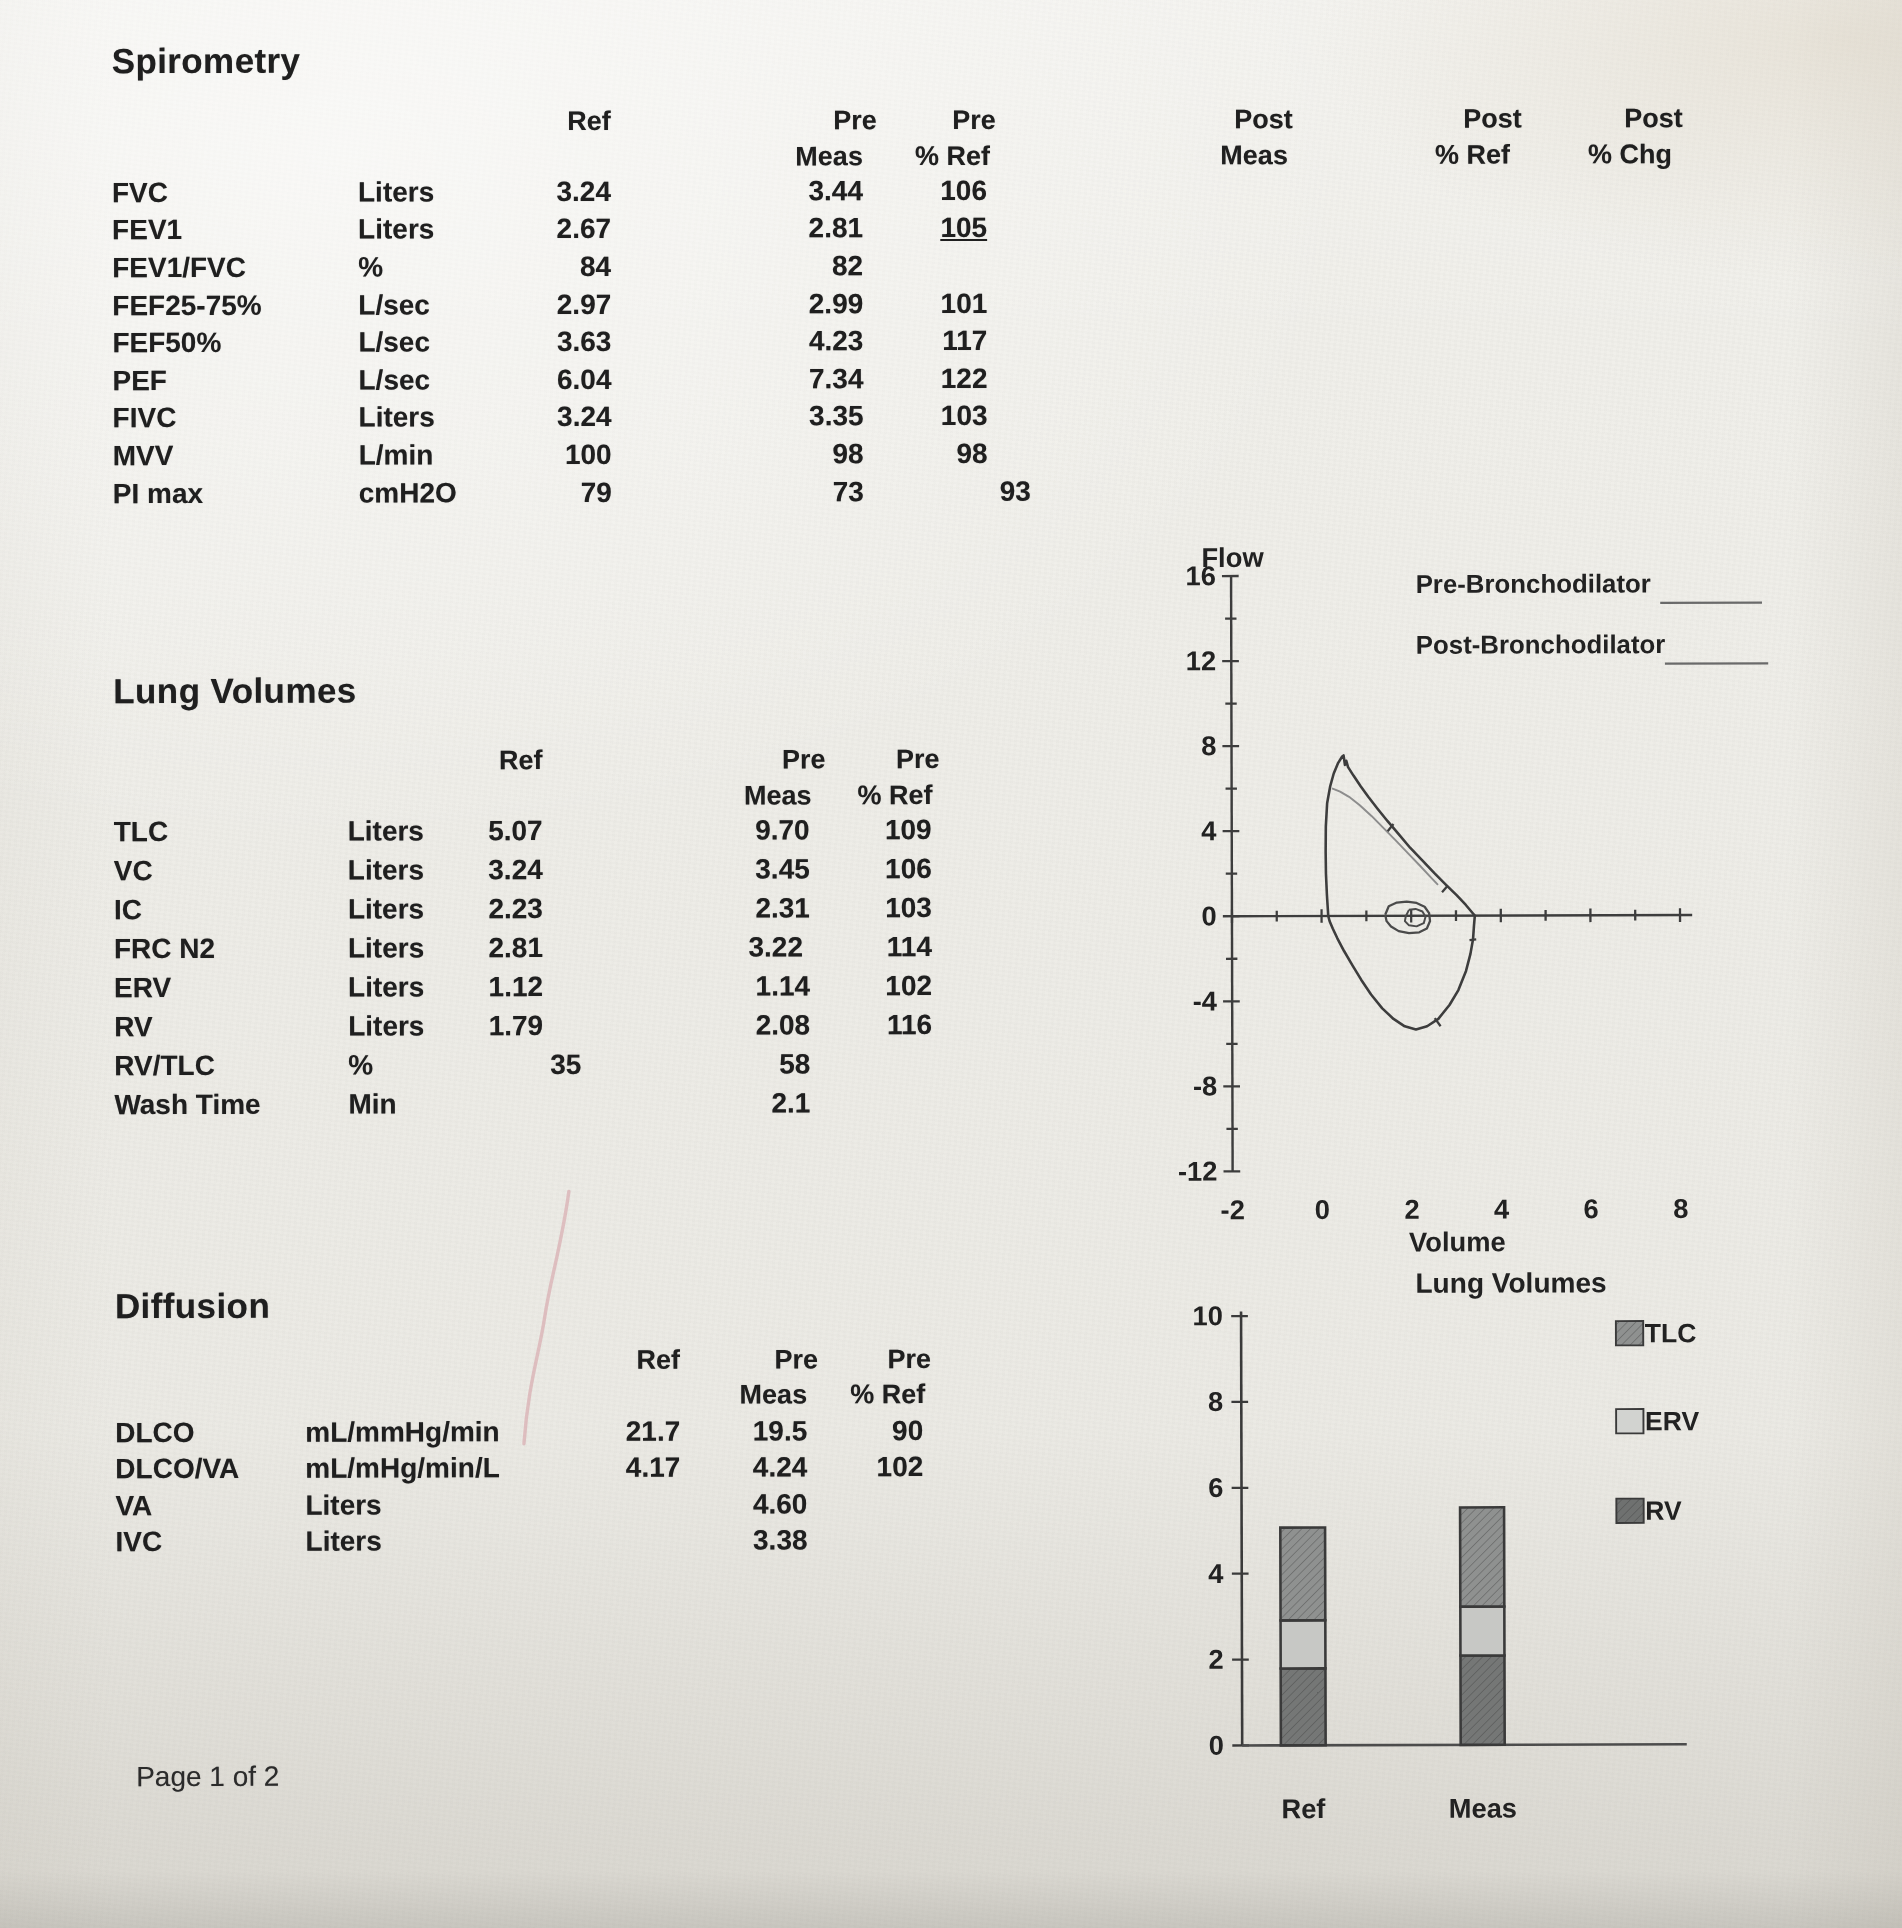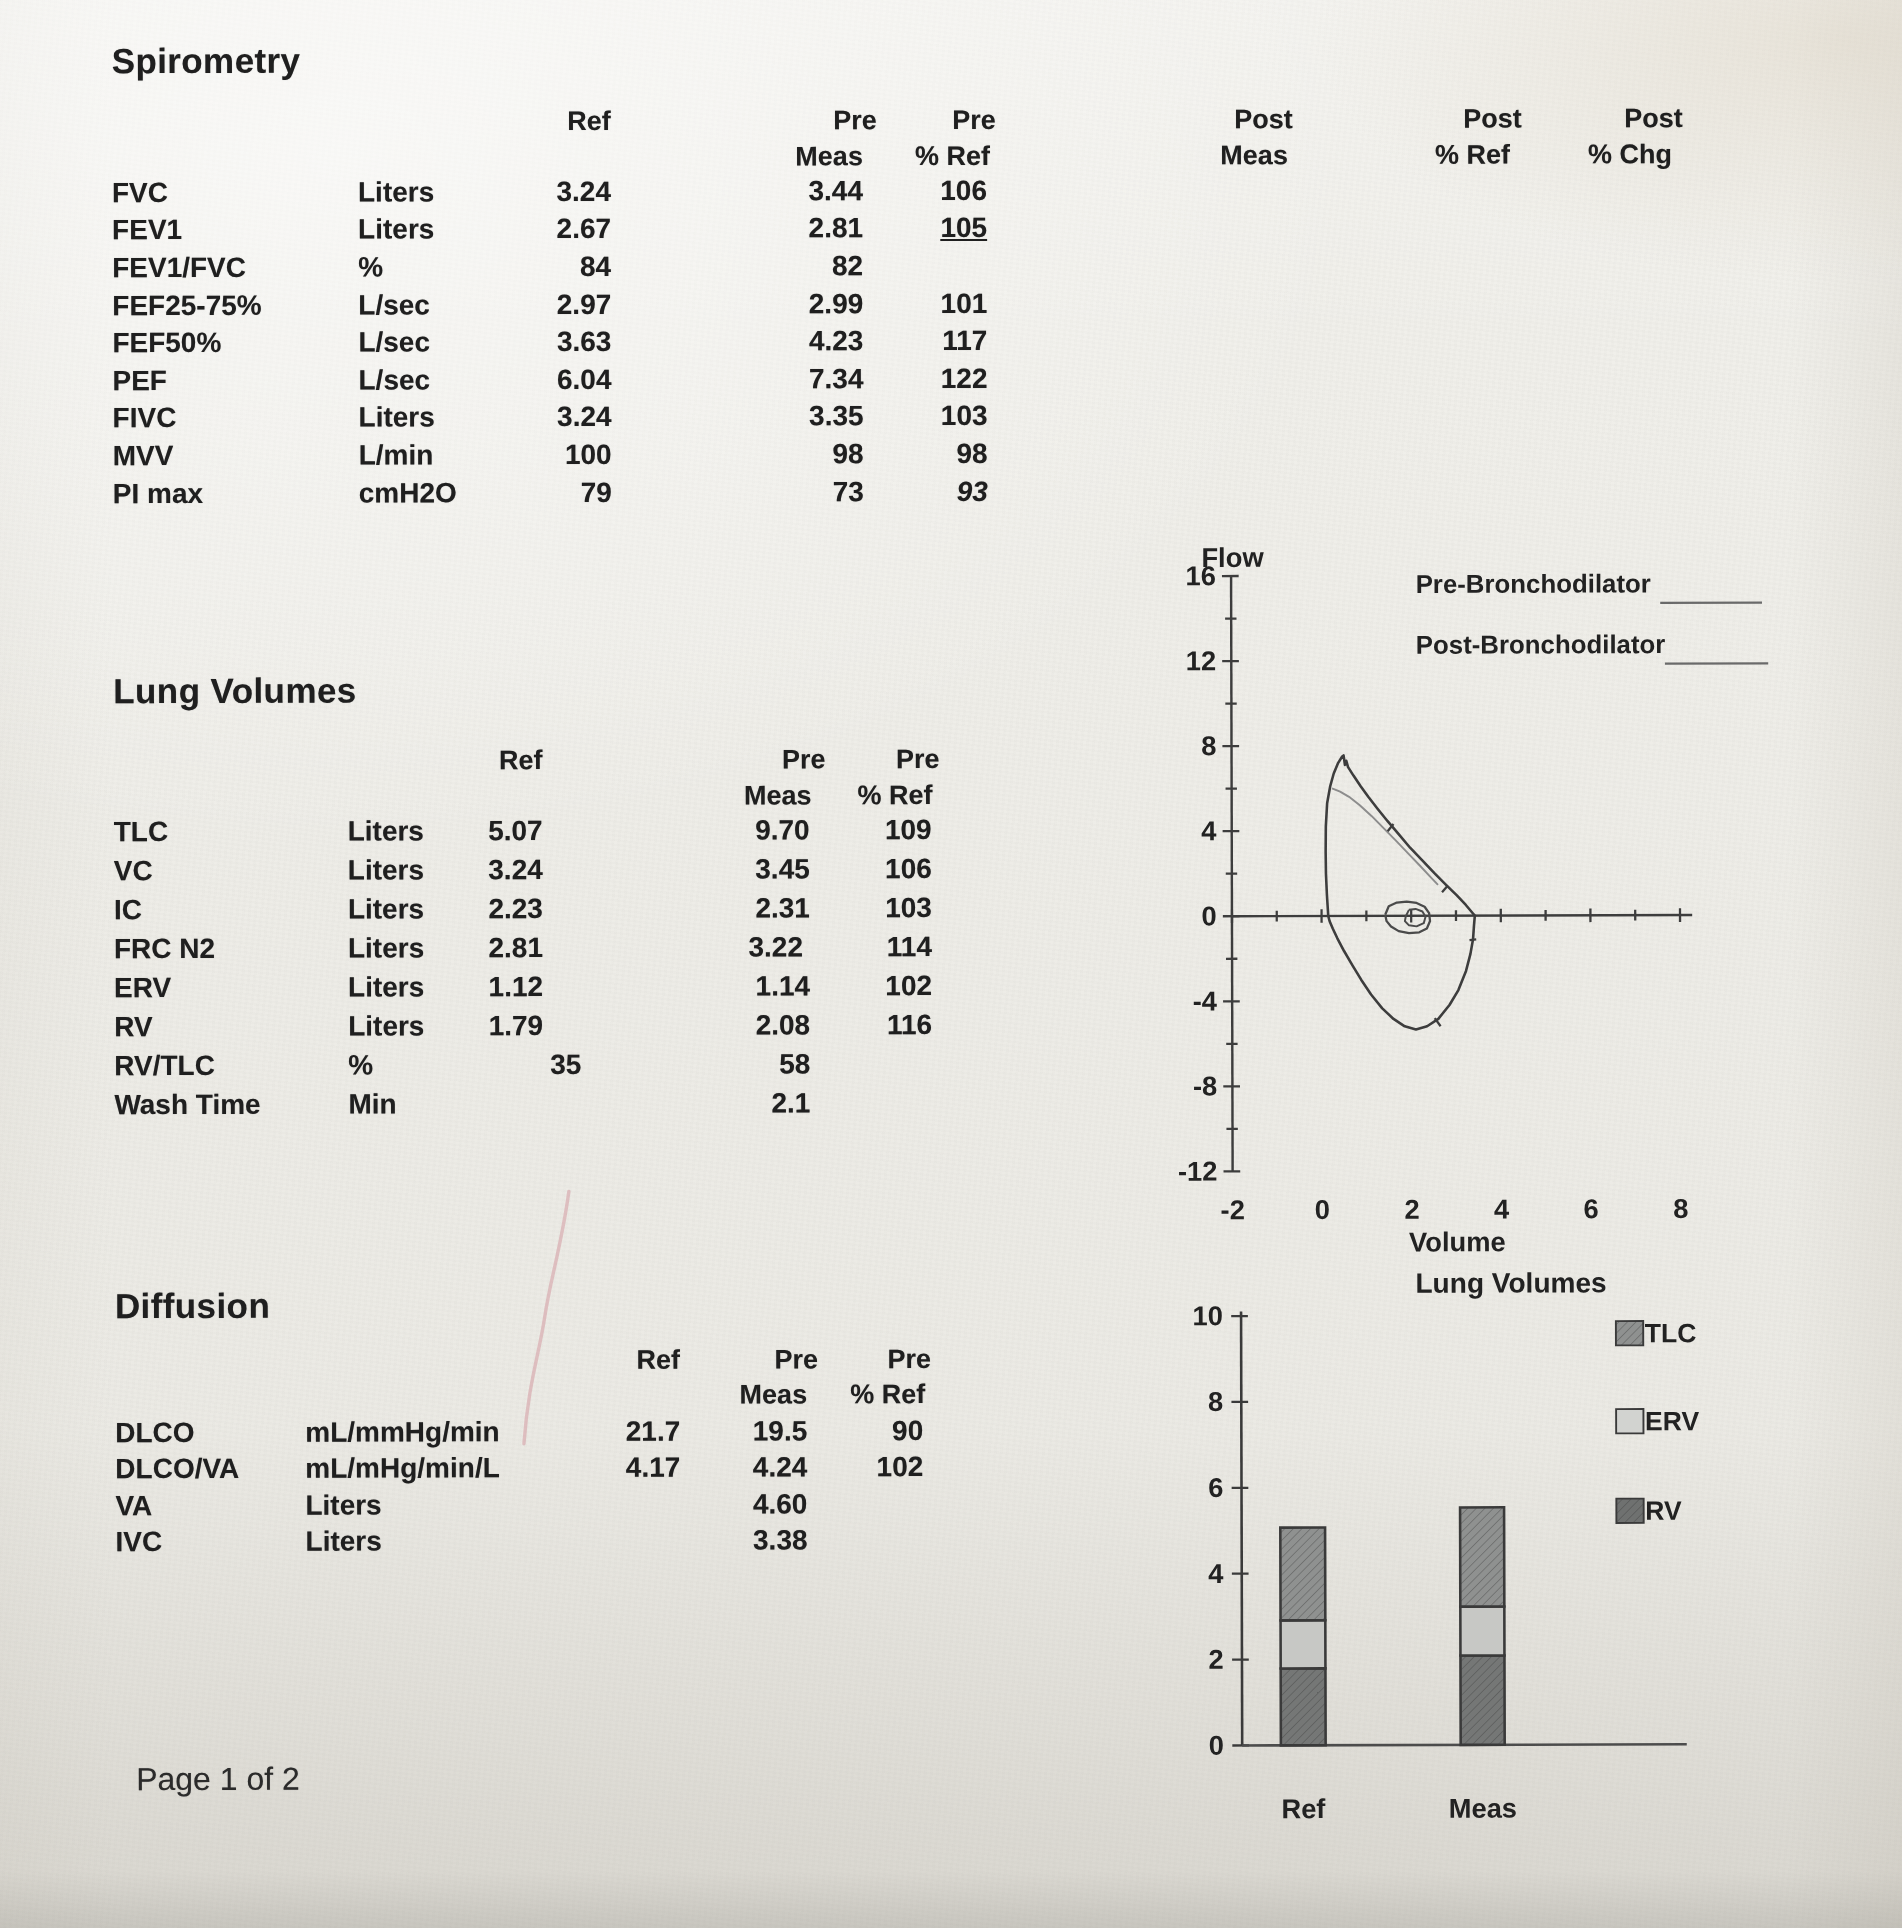--- a/index.html
+++ b/index.html
@@ -18,21 +18,21 @@
       repeating-linear-gradient(7deg, rgba(120,120,115,.022) 0 2.3px, rgba(255,255,255,.02) 2.3px 4.6px),
       repeating-linear-gradient(96deg, rgba(120,120,115,.018) 0 3px, rgba(255,255,255,.018) 3px 6px),
       #f0efea;
   }
   #content{position:absolute;inset:0;transform:rotate(-0.15deg);color:#1f1f1f;}
   .t{position:absolute;white-space:nowrap;text-shadow:0 0 0.8px rgba(55,55,55,.45);}
   .sec-title{font-size:35px;font-weight:700;letter-spacing:0.4px;}
   .cell{font-size:28px;font-weight:700;}
   .hdr{font-size:27px;font-weight:700;}
   .right{text-align:right;}
-  .footer{font-size:32px;font-weight:400;color:#2b2b2b;}
+  .footer{font-size:28px;font-weight:400;color:#2b2b2b;}
   svg text{text-shadow:none;}
   svg .lbl{font-family:"Liberation Sans","DejaVu Sans",sans-serif;font-weight:700;fill:#222;}
 </style>
 </head>
 <body>
 
 <div id="paper"></div>
 
 <div id="content">
 
@@ -117,21 +117,21 @@
         <div class="t cell" style="left: 360px; top: 438px;">L/min</div>
         <div class="t cell right" style="right: 1289px; top: 438px;">100</div>
         <div class="t cell right" style="right: 1037px; top: 438px;">98</div>
         <div class="t cell right" style="right: 913px; top: 438px;">98</div>
       </div>
       <div>
         <div class="t cell" style="left: 114px; top: 476px;">PI max</div>
         <div class="t cell" style="left: 360px; top: 476px;">cmH2O</div>
         <div class="t cell right" style="right: 1289px; top: 476px;">79</div>
         <div class="t cell right" style="right: 1037px; top: 476px;">73</div>
-        <div class="t cell right" style="right: 913px; top: 476px; font-style: italic;">93</div>
+        <div class="t cell right" style="right: 870px; top: 476px;">93</div>
       </div>
       <div>
         <div class="t hdr right" style="right: 1359px; top: 744px;">Ref</div>
       </div>
       <div>
         <div class="t hdr right" style="right: 1076px; top: 744px;">Pre</div>
         <div class="t hdr right" style="right: 1090px; top: 780px;">Meas</div>
       </div>
       <div>
         <div class="t hdr right" style="right: 962px; top: 744px;">Pre</div>

